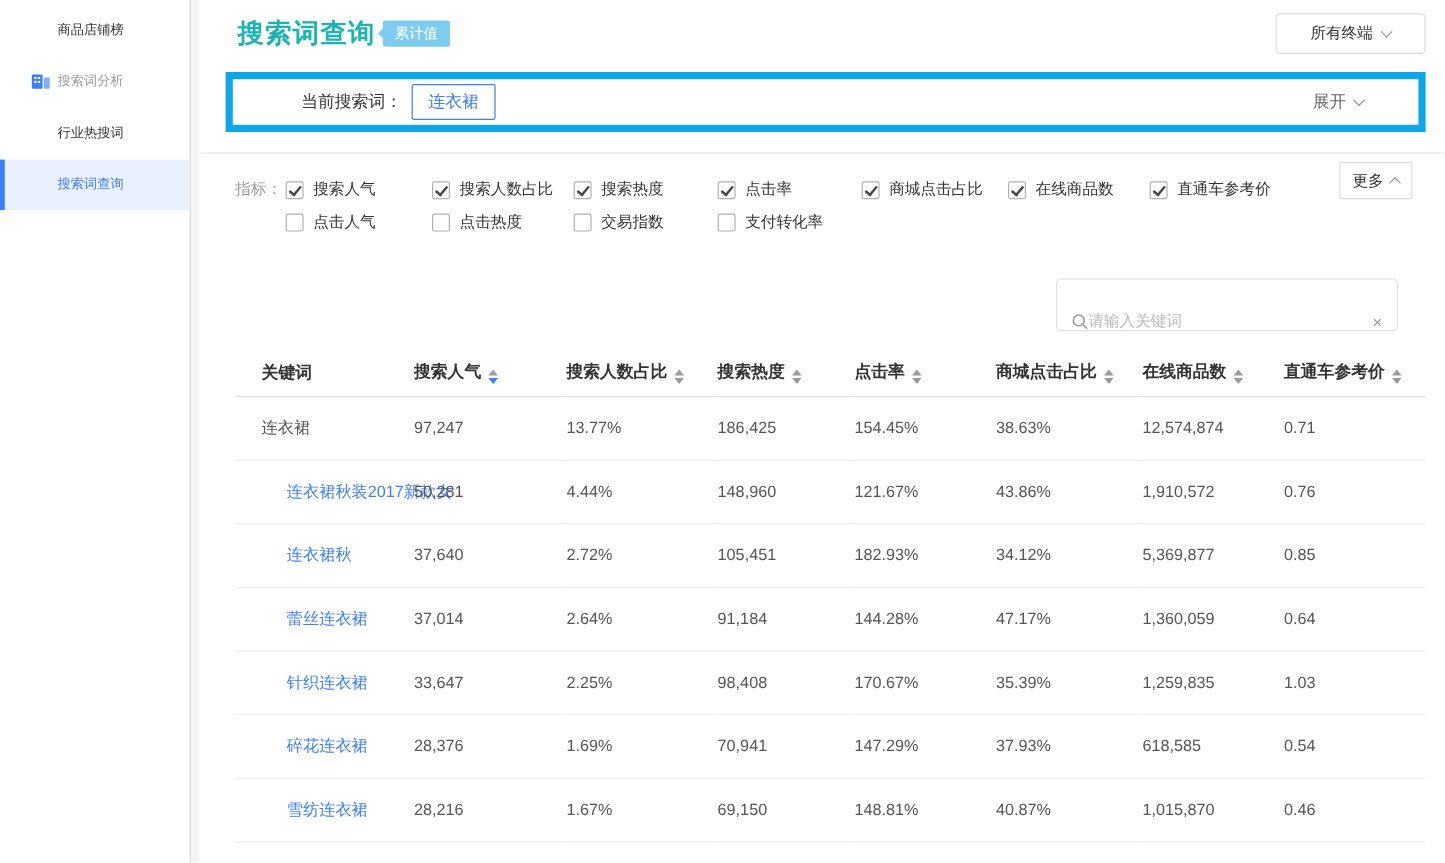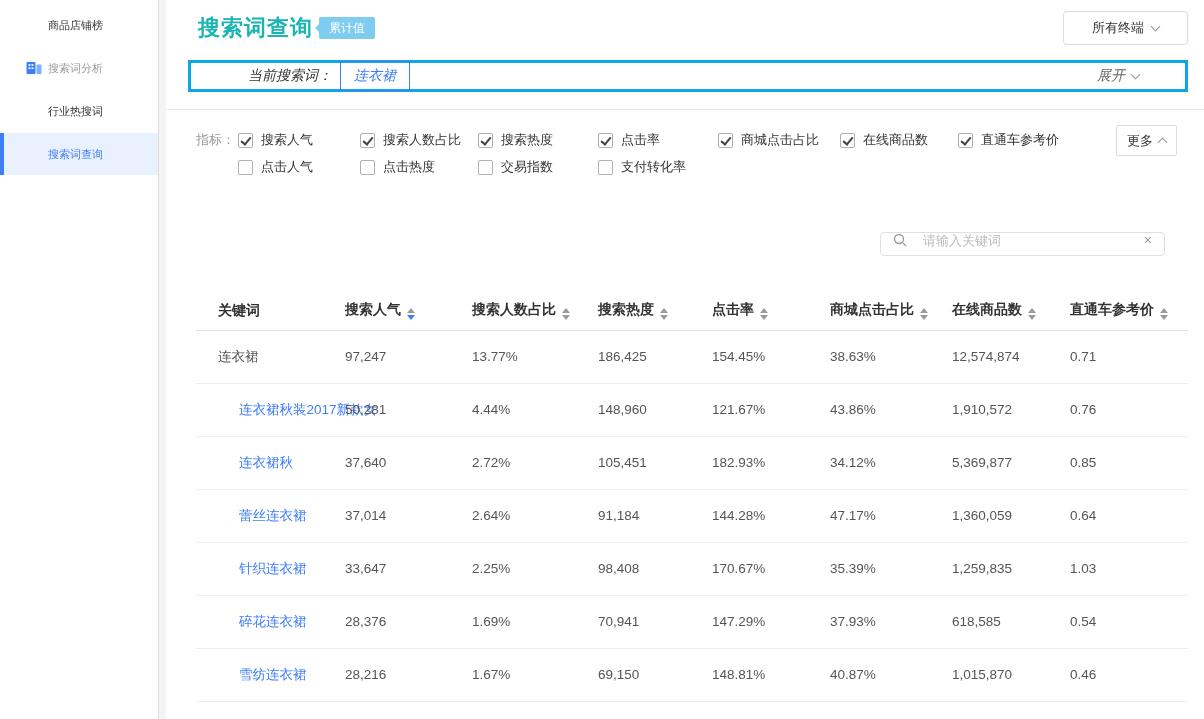--- a/index.html
+++ b/index.html
@@ -25,36 +25,36 @@
   .date-box { display:flex; border:1px solid #dcdcdc; border-radius:4px; cursor:pointer; }
   .date-text { padding:0 12px; line-height:32px; font-size:13px; color:#333; border-right:1px solid #dcdcdc; }
   .cal-seg { width:36px; display:flex; align-items:center; justify-content:center; }
   .cal { width:18px; height:15px; border:1px solid #8a8a8a; border-radius:2px; font-size:8px; line-height:14px; text-align:center; color:#777; position:relative; margin-top:2px; }
   .cal::before { content:''; position:absolute; left:3px; top:-3px; width:2px; height:4px; background:#8a8a8a; box-shadow:8px 0 #8a8a8a; }
   .sel-box { border:1px solid #dcdcdc; border-radius:4px; padding:0 28px; font-size:13px; color:#333; display:flex; align-items:center; gap:8px; cursor:pointer; }
   .chev { display:inline-block; width:7px; height:7px; border-right:1px solid #999; border-bottom:1px solid #999; }
   .chev.down { transform:rotate(45deg); margin-top:-4px; }
   .chev.up { transform:rotate(-135deg); margin-top:4px; }
   
-  .current-card { margin:0 16px 0 21px; border:3px solid #0ea5e9; height:32px; display:flex; align-items:center; position:relative; background:#fff;font-style:italic; }
+  .current-card { margin:0 16px 0 21px; border:6px solid #0ea5e9; height:50px; display:flex; align-items:center; position:relative; background:#fff; }
   .cs-label { margin-left:57px; font-size:14px; color:#333; }
   .term-tag { border:1px solid #3d7ef9; color:#3d7ef9; padding:5px 13px; border-radius:2px; font-size:14px; margin-left:8px; cursor:pointer; }
   .expand { position:absolute; right:46px; display:flex; align-items:center; gap:7px; font-size:14px; color:#666; cursor:pointer; }
   .divider { height:1px; background:#e8e8e8; margin-top:17px; }
   
   .filters { display:flex; padding:19px 0 0 29px; }
   .f-label { width:42px; font-size:13px; color:#999; line-height:22px; }
   .cb-grid { display:grid; grid-template-columns:122px 118px 120px 120px 122px 118px 160px; row-gap:5px; }
   .cb-item { display:flex; align-items:center; gap:8px; height:22px; cursor:pointer; }
   .cb { width:15px; height:15px; border:1px solid #b0b0b0; border-radius:2px; background:#fff; position:relative; flex:0 0 15px; }
   .cb.checked::after { content:''; position:absolute; left:4px; top:1px; width:4px; height:8px; border-right:2px solid #444; border-bottom:2px solid #444; transform:rotate(40deg); }
   .cb-label { font-size:13px; color:#333; }
-  .more-btn { position:absolute; right:27px; top:125px; width:61px; height:31px; background:#fff; border:1px solid #dcdcdc; border-radius:2px; font-size:13px; color:#333; display:flex; align-items:center; justify-content:center; gap:6px; cursor:pointer; font-family:inherit; }
-  
-  .search-box { position:absolute; right:39px; top:232px; width:285px; height:24px; border:1px solid #e0e0e0; border-radius:4px; display:flex; align-items:flex-start; padding:0 12px; gap:16px; background:#fff; }
+  .more-btn { position:absolute; right:27px; top:135px; width:61px; height:31px; background:#fff; border:1px solid #dcdcdc; border-radius:2px; font-size:13px; color:#333; display:flex; align-items:center; justify-content:center; gap:6px; cursor:pointer; font-family:inherit; }
+  
+  .search-box { position:absolute; right:39px; top:232px; width:285px; height:44px; border:1px solid #e0e0e0; border-radius:4px; display:flex; align-items:flex-end; padding:0 12px; gap:0; background:#fff; }
   .search-box input { border:none; outline:none; flex:1; font-size:13px; color:#333; font-family:inherit; background:transparent; }
   .search-box input::placeholder { color:#bbb; }
   .clear { color:#999; font-size:14px; cursor:pointer; line-height:1; }
   
   .kw-table { position:absolute; left:29px; right:16px; top:292px; border-collapse:collapse; table-layout:fixed; width:992px; }
   .kw-table th { text-align:left; font-size:14px; font-weight:bold; color:#333; height:38px; border-bottom:1px solid #e0e0e0; white-space:nowrap; }
   .kw-table td { height:53px; border-bottom:1px solid #ededed; font-size:13.5px; color:#555; white-space:nowrap; }
   .kw-table th:first-child, .kw-table td:first-child { padding-left:22px; }
   .kw-link { color:#3d7ef9; text-decoration:none; cursor:pointer;margin-left:21px; }
   .sort { display:inline-flex; flex-direction:column; gap:2px; margin-left:6px; vertical-align:1px; cursor:pointer; }

